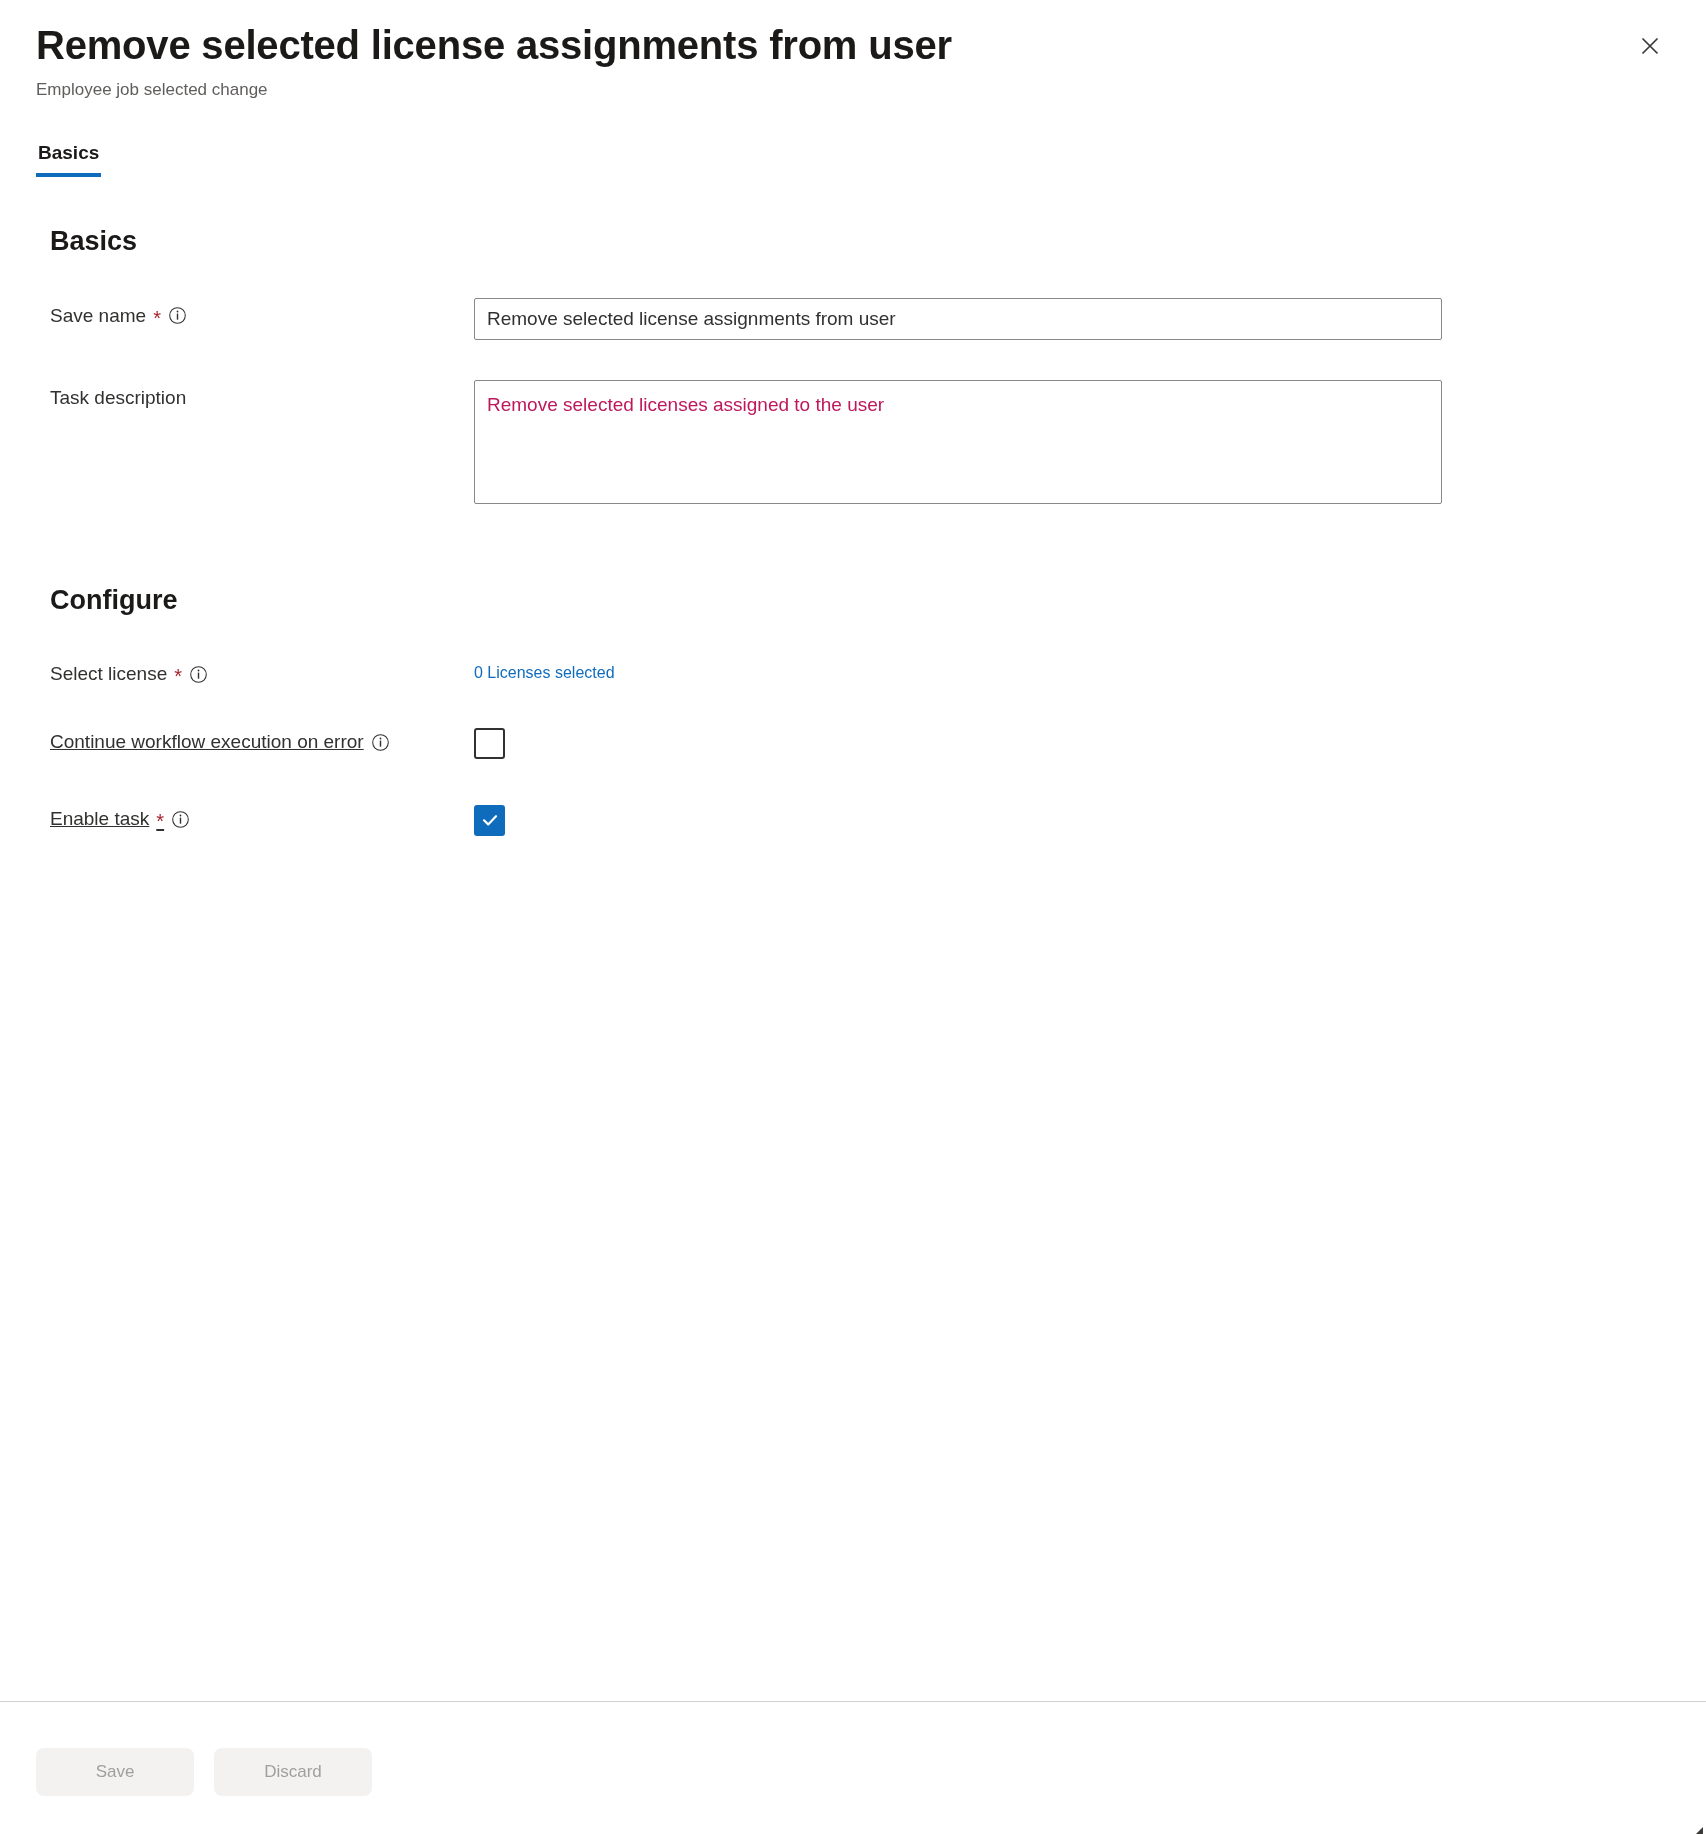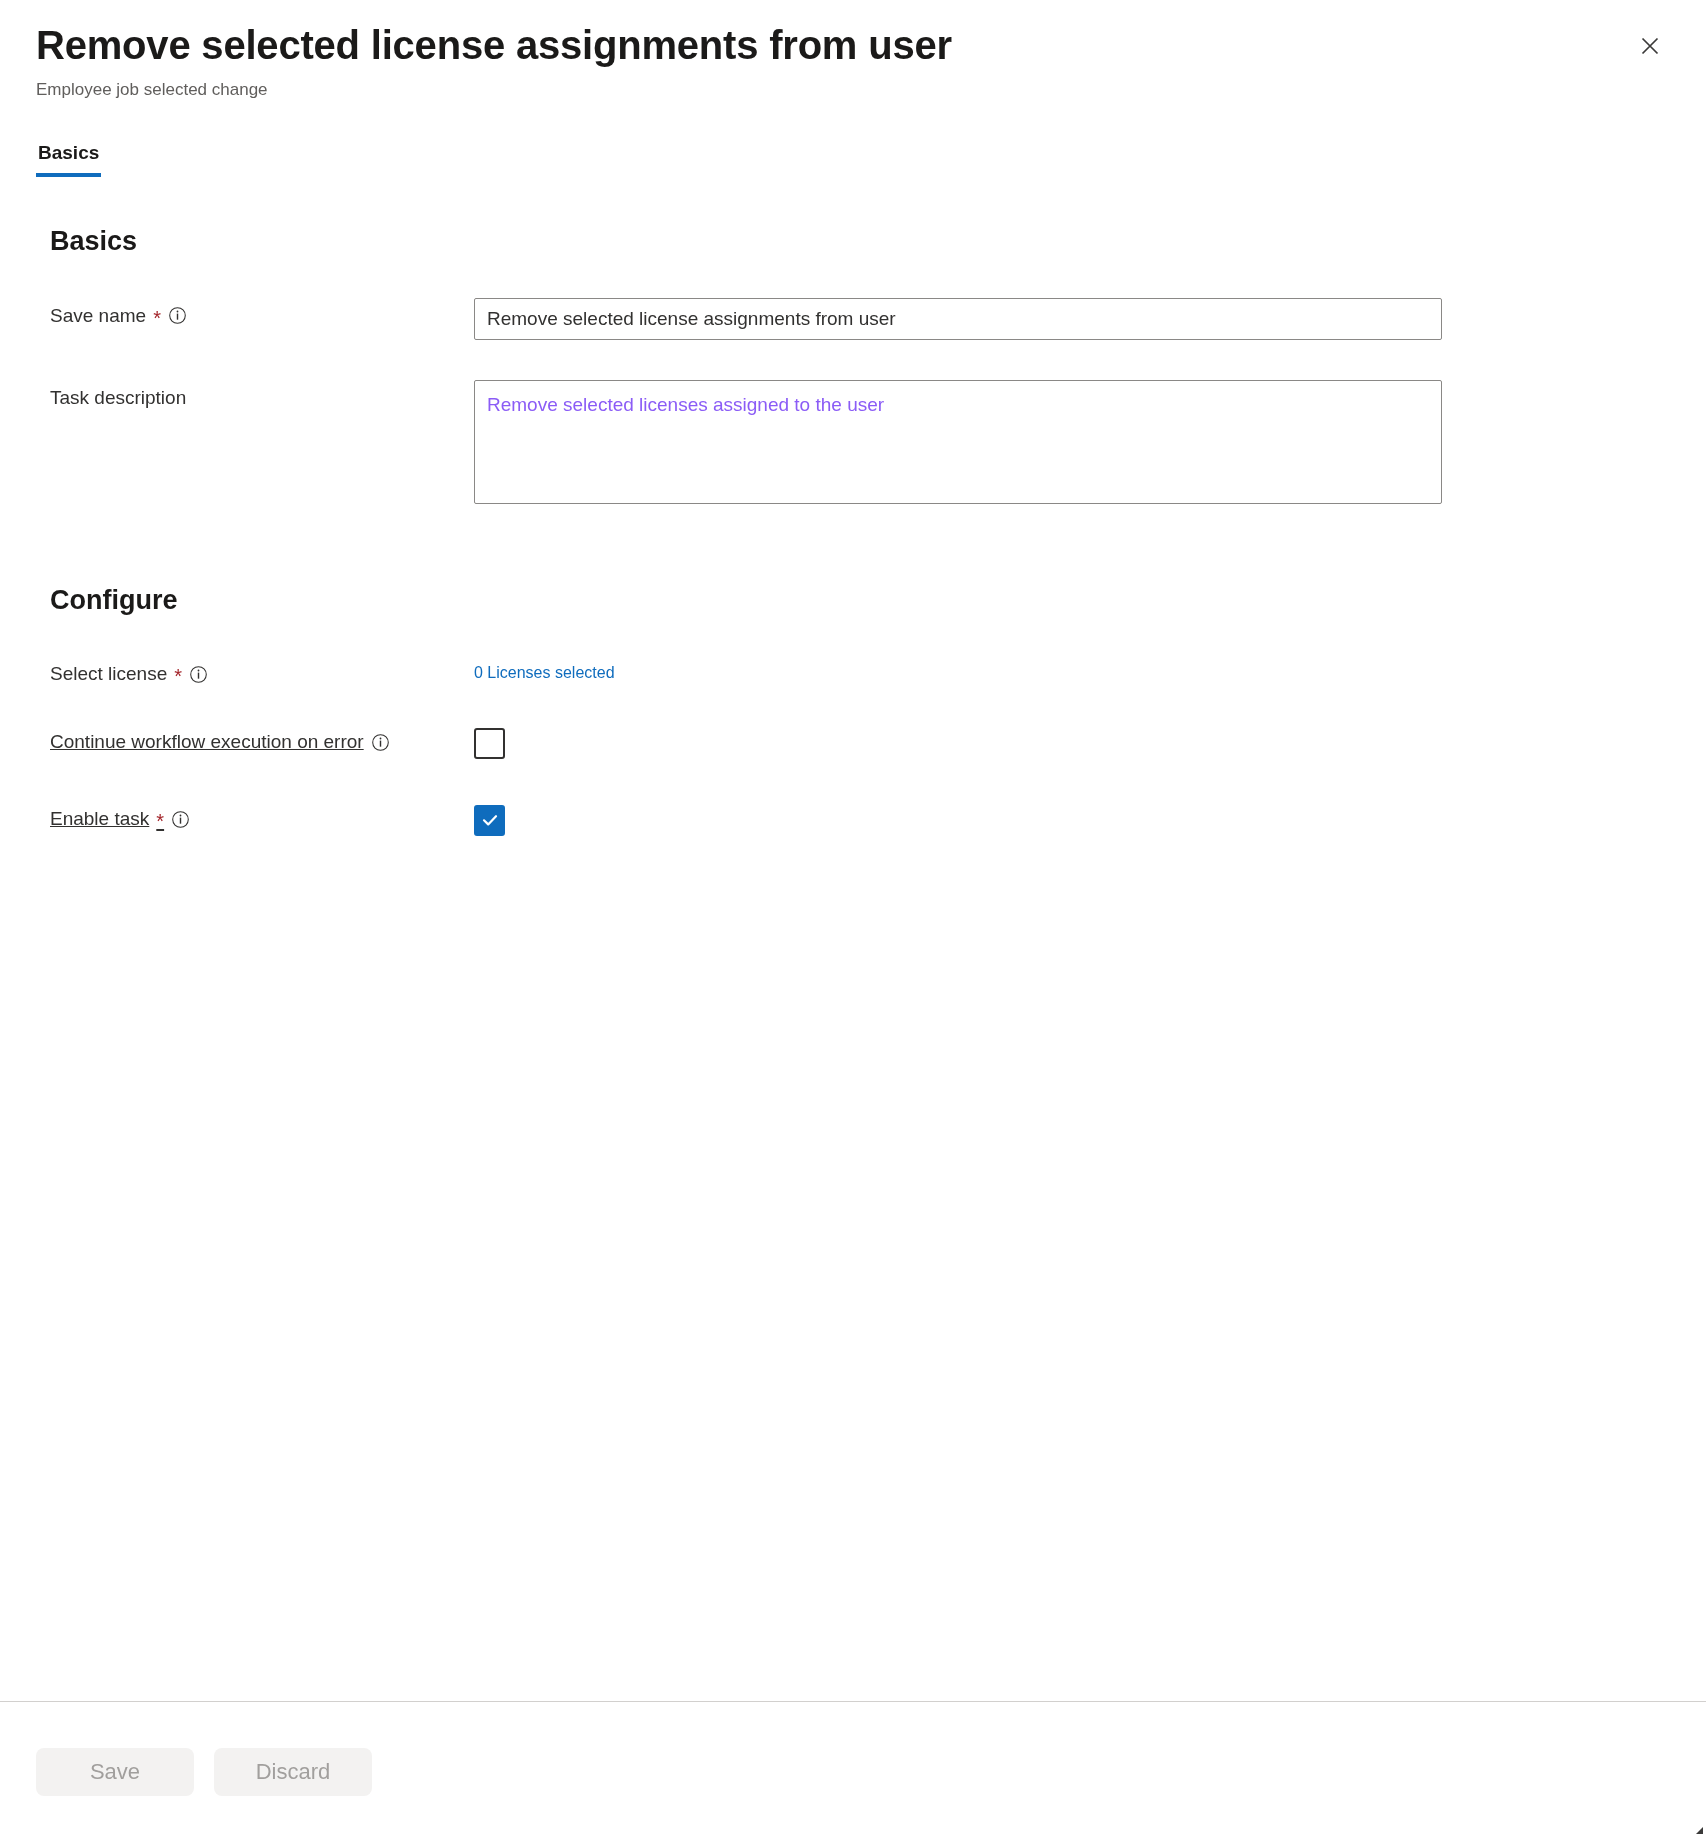--- a/index.html
+++ b/index.html
@@ -153,21 +153,21 @@
   }
   .text-area {
     width: 968px;
     height: 124px;
     box-sizing: border-box;
     border: 1px solid #8a8886;
     border-radius: 2px;
     padding: 12px 12px;
     font-family: "Liberation Sans", sans-serif;
     font-size: 19px;
-    color: #8b5cf6;
+    color: #be185d;
     background: #ffffff;
     resize: none;
     outline: none;
     line-height: 1.3;
   }
 
   .link-text {
     font-size: 16px;
     color: #0f6cbd;
     cursor: pointer;
@@ -216,21 +216,21 @@
     padding: 46px 0 0 36px;
   }
   .action-button {
     min-width: 158px;
     height: 48px;
     box-sizing: border-box;
     background: #f3f2f1;
     border: 1px solid transparent;
     border-radius: 8px;
     font-family: "Liberation Sans", sans-serif;
-    font-size: 22px;
+    font-size: 17px;
     color: #a19f9d;
     cursor: default;
     padding: 0 22px;
   }
   .resize-grip {
     position: absolute;
     right: 2px;
     bottom: 2px;
     width: 10px;
     height: 10px;

